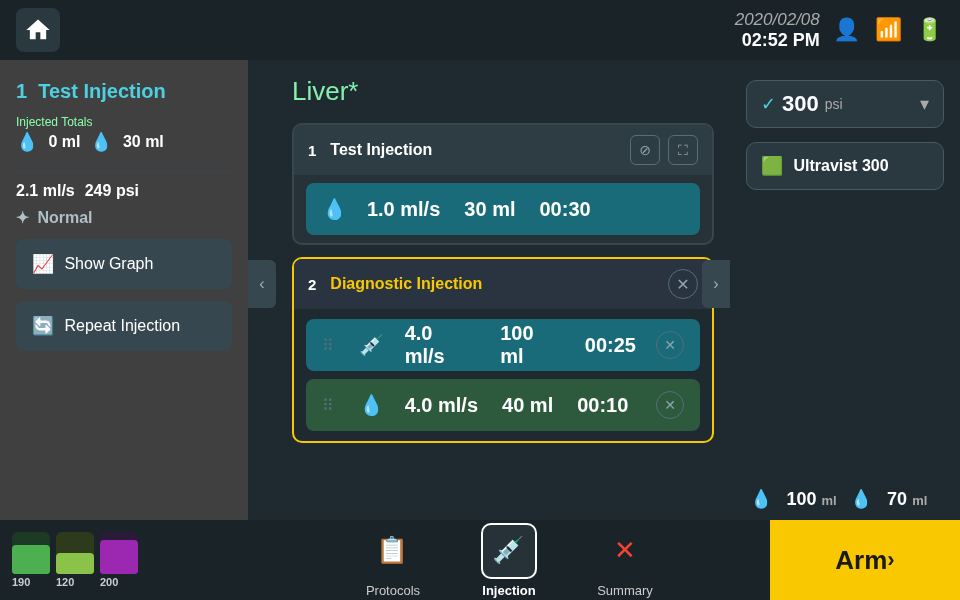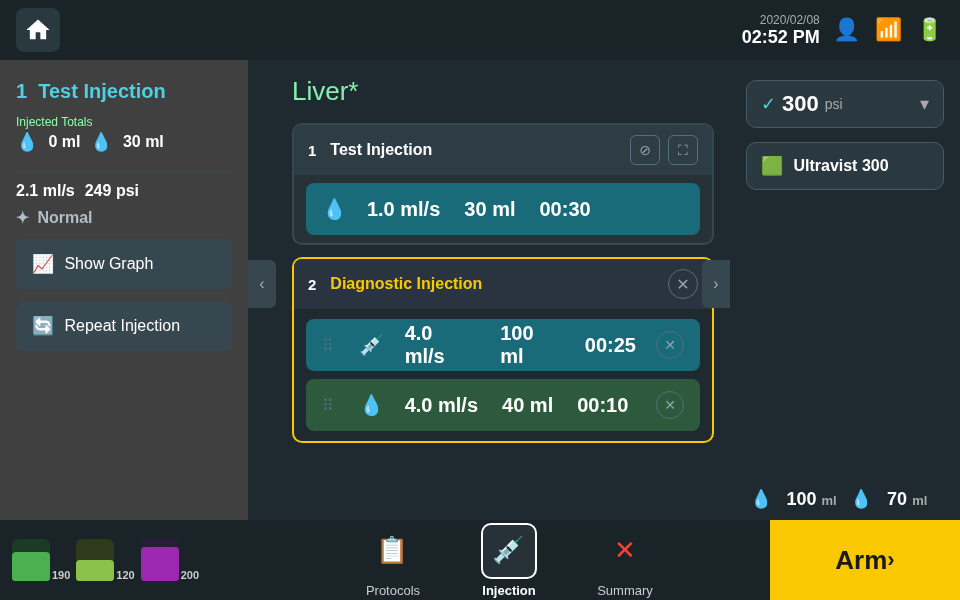--- a/index.html
+++ b/index.html
@@ -29,21 +29,21 @@
       width: 44px; height: 44px;
       display: flex; align-items: center; justify-content: center;
       background: #2a3840;
       border-radius: 8px;
     }
     .home-svg { width: 28px; height: 28px; fill: #fff; }
     .top-right {
       display: flex; align-items: center; gap: 14px;
     }
     .datetime { text-align: right; }
-    .date-text { font-size: 12px; color: #aaa; }
+    .date-text { font-size: 17px; color: #aaa; font-style: italic; }
     .time-text { font-size: 18px; font-weight: bold; color: #fff; }
     .top-icon { font-size: 22px; color: #ccc; }
 
     
     .sidebar {
       position: absolute;
       top: 60px; left: 0;
       width: 248px;
       height: 480px;
       background: #404040;
@@ -261,22 +261,22 @@
     .syringe-display {
       width: 248px;
       height: 80px;
       display: flex;
       align-items: center;
       padding: 8px 12px;
       gap: 6px;
     }
     .syringe-item {
       display: flex;
-      flex-direction: row;
-      align-items: flex-end;
+      flex-direction: column;
+      align-items: flex-start;
       gap: 2px;
     }
     .syringe-bar-container {
       width: 38px;
       height: 42px;
       border-radius: 6px 6px 3px 3px;
       display: flex;
       align-items: flex-end;
       overflow: hidden;
     }

